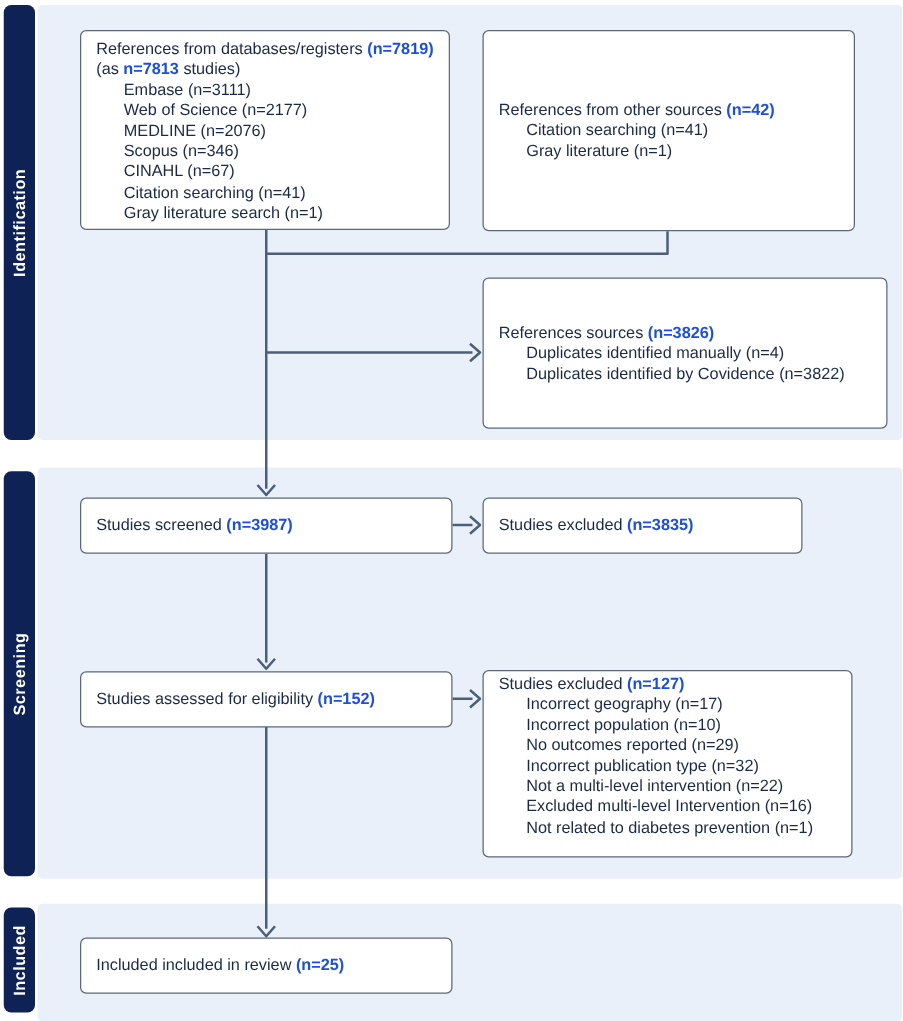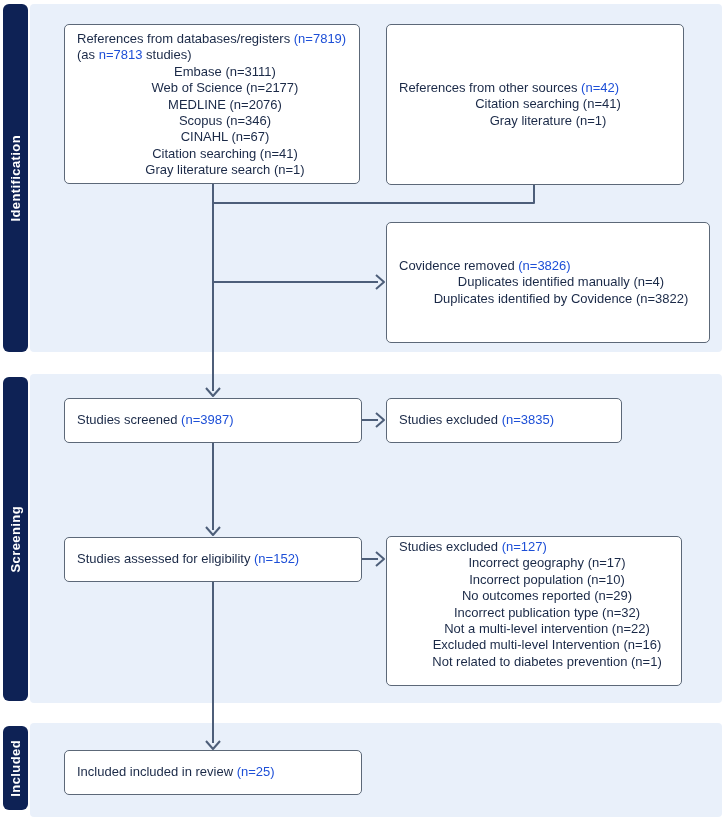--- a/index.html
+++ b/index.html
@@ -45,22 +45,22 @@
     border:1.6px solid var(--border);
     border-radius:5px;
     box-sizing:border-box;
     padding:6px 8px 6px 12px;
     font-size:13px;
     line-height:1.26;
     display:flex;flex-direction:column;justify-content:flex-start;
   }
   .box.vcenter{justify-content:center;}
   .heading{white-space:normal;}
-  .hl{color:var(--highlight);font-weight:normal;}
-  .items .item{padding-left:22px;text-align:center;}
+  .hl{color:var(--highlight);font-weight:bold;}
+  .items .item{padding-left:22px;}
   svg.connectors{
     position:absolute;left:0;top:0;
     pointer-events:none;
   }
   svg.connectors path{
     stroke:var(--arrow);
     stroke-width:2;
     fill:none;
     stroke-linejoin:round;
   }
@@ -113,32 +113,32 @@
 
 <div class="box vcenter" style="left:386px;top:24px;width:298px;height:161px">
   <div class="heading"><span>References from other sources </span><span class="hl">(n=42)</span></div>
   <div class="items">
       <div class="item">Citation searching (n=41)</div>
       <div class="item">Gray literature (n=1)</div>
     </div>
 </div>
 
 <div class="box vcenter" style="left:386px;top:222px;width:324px;height:121px">
-  <div class="heading"><span>Covidence removed </span><span class="hl">(n=3826)</span></div>
+  <div class="heading"><span>References sources </span><span class="hl">(n=3826)</span></div>
   <div class="items">
       <div class="item">Duplicates identified manually (n=4)</div>
       <div class="item">Duplicates identified by Covidence (n=3822)</div>
     </div>
 </div>
 
 <div class="box vcenter" style="left:64px;top:398px;width:298px;height:45px">
   <div class="heading"><span>Studies screened </span><span class="hl">(n=3987)</span></div>
 </div>
 
-<div class="box vcenter" style="left:386px;top:398px;width:236px;height:45px">
+<div class="box vcenter" style="left:386px;top:398px;width:256px;height:45px">
   <div class="heading"><span>Studies excluded </span><span class="hl">(n=3835)</span></div>
 </div>
 
 <div class="box vcenter" style="left:64px;top:537px;width:298px;height:45px">
   <div class="heading"><span>Studies assessed for eligibility </span><span class="hl">(n=152)</span></div>
 </div>
 
 <div class="box" style="left:386px;top:536px;width:296px;height:150px;padding-top:2px">
   <div class="heading"><span>Studies excluded </span><span class="hl">(n=127)</span></div>
   <div class="items">

